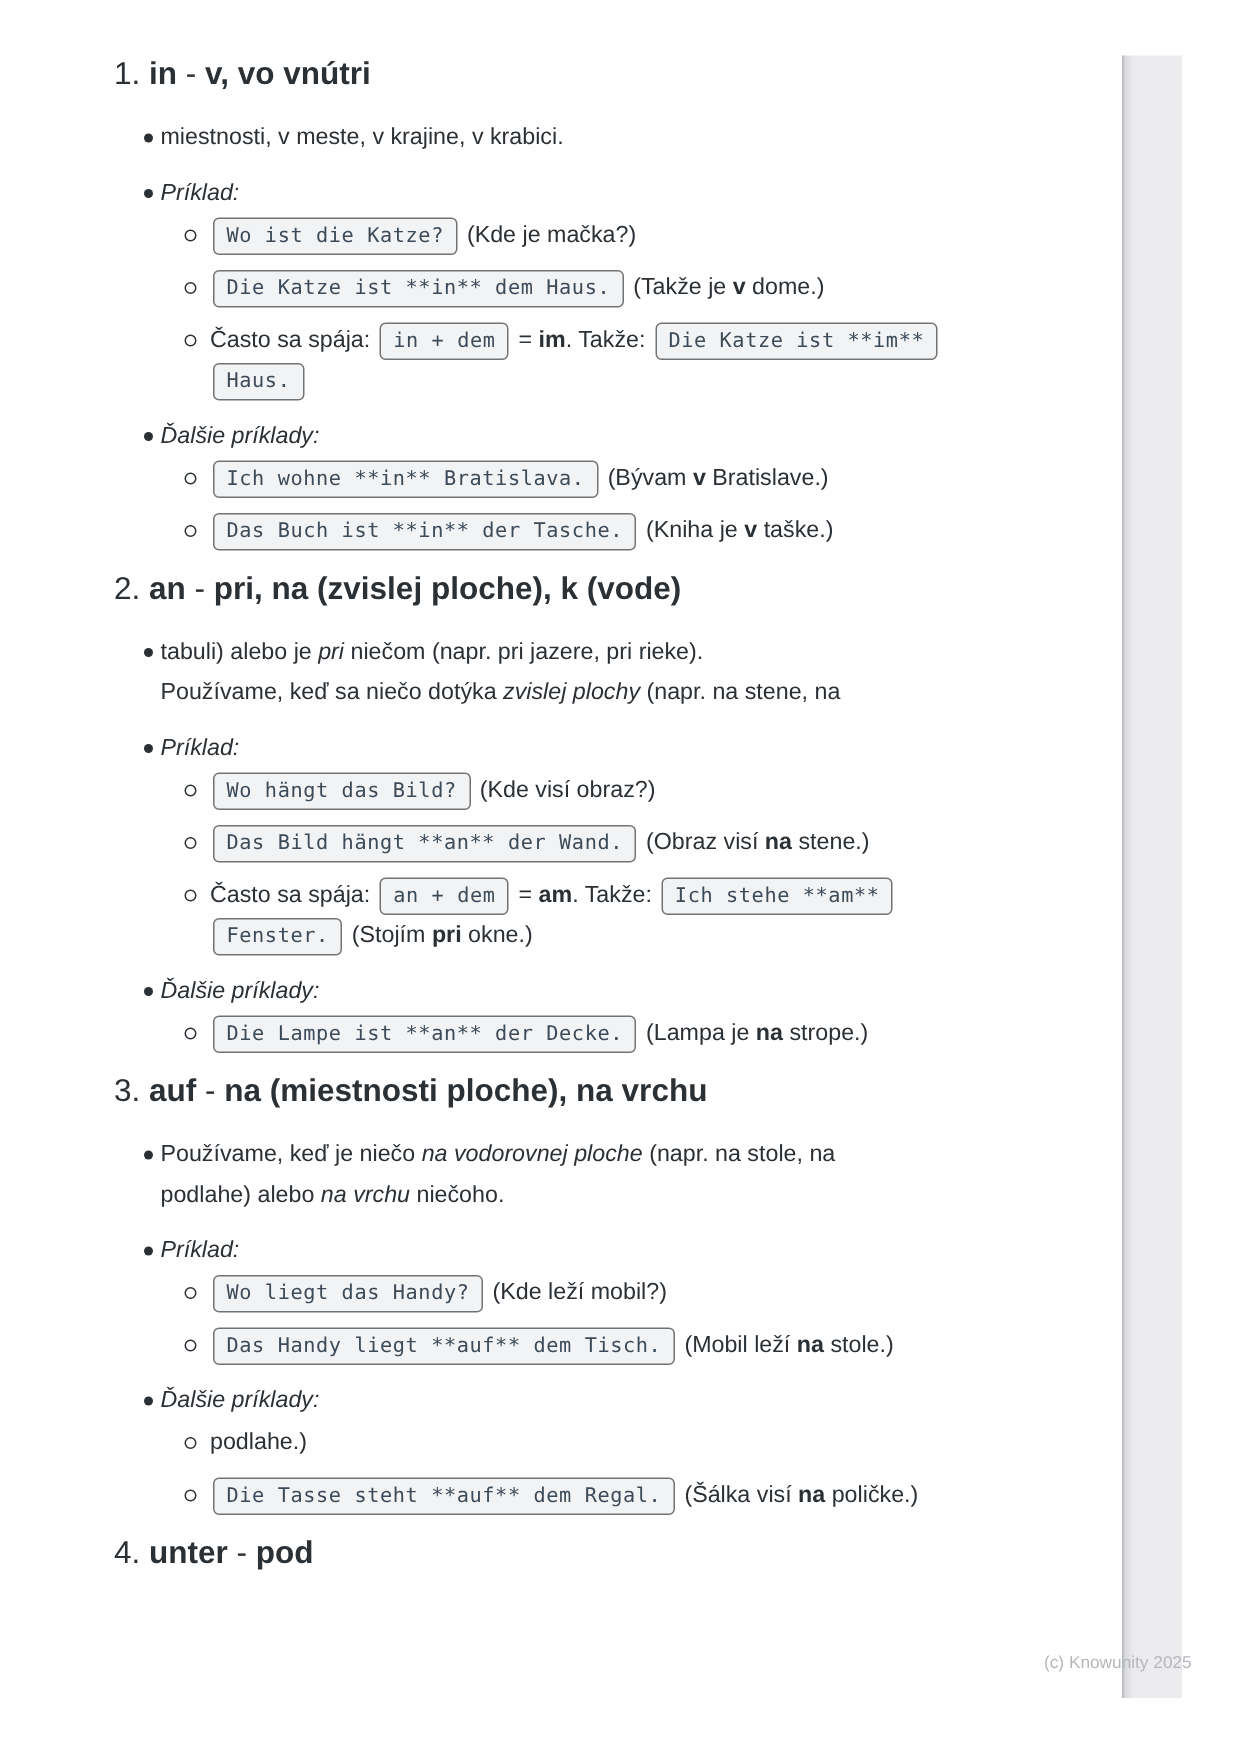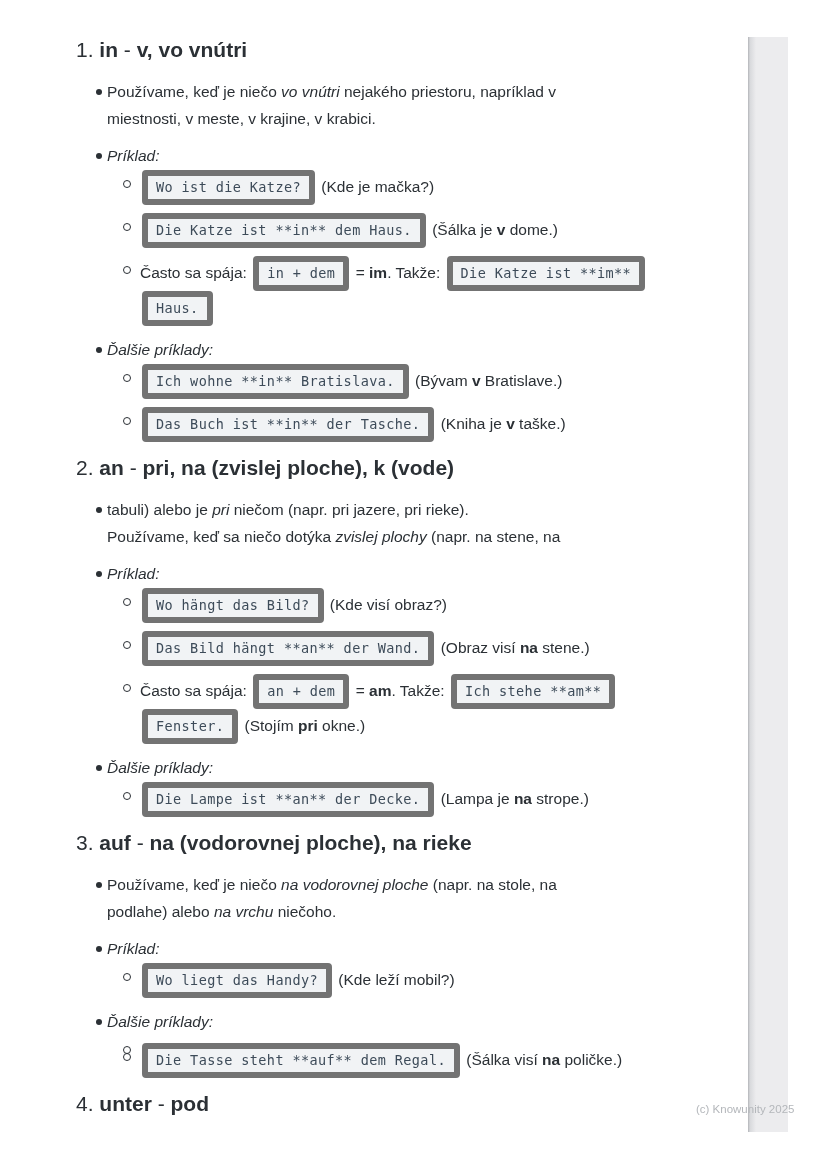--- a/index.html
+++ b/index.html
@@ -58,55 +58,54 @@
     border: 1.6px solid #2b3035;
     border-radius: 50%;
     background: transparent;
   }
   .line { line-height: 27px; }
   .seg.b { font-weight: bold; }
   .seg.i { font-style: italic; }
   .chip {
     display: inline-block;
     background: #f1f3f5;
-    border: 6px solid #737373;
+    border: 1px solid #737373;
     border-radius: 4px;
     padding: 1px 8px 2px 8px;
     margin: 0 2px;
     font-family: "DejaVu Sans Mono", monospace;
     font-size: 13.5px;
     letter-spacing: 0.4px;
     line-height: 20px;
     color: #3d4b59;
     vertical-align: baseline;
     white-space: nowrap;
   }
 </style>
 </head>
 <body>
 
 <div id="content">
     <section class="sec">
       <div class="heading"><span class="seg">1. </span><span class="seg b">in</span><span class="seg"> - </span><span class="seg b">v, vo vnútri</span></div>
       <div class="item l1">
         <span class="marker disc"></span>
-        <div class="line"><span class="seg">Používame, keď je niečo </span><span class="seg i">vo vnútri</span><span class="seg"> nejakého priestoru, napríklad v</span></div>
         <div class="line"><span class="seg">miestnosti, v meste, v krajine, v krabici.</span></div>
       </div>
       <div class="item l1">
         <span class="marker disc"></span>
         <div class="line"><span class="seg i">Príklad:</span></div>
       </div>
       <div class="item l2">
         <span class="marker circle"></span>
         <div class="line"><span class="chip">Wo ist die Katze?</span><span class="seg"> (Kde je mačka?)</span></div>
       </div>
       <div class="item l2">
         <span class="marker circle"></span>
-        <div class="line"><span class="chip">Die Katze ist **in** dem Haus.</span><span class="seg"> (Šálka je </span><span class="seg b">v</span><span class="seg"> dome.)</span></div>
+        <div class="line"><span class="chip">Die Katze ist **in** dem Haus.</span><span class="seg"> (Takže je </span><span class="seg b">v</span><span class="seg"> dome.)</span></div>
       </div>
       <div class="item l2">
         <span class="marker circle"></span>
         <div class="line"><span class="seg">Často sa spája: </span><span class="chip">in + dem</span><span class="seg"> = </span><span class="seg b">im</span><span class="seg">. Takže: </span><span class="chip">Die Katze ist **im**</span></div>
         <div class="line"><span class="chip">Haus.</span></div>
       </div>
       <div class="item l1">
         <span class="marker disc"></span>
         <div class="line"><span class="seg i">Ďalšie príklady:</span></div>
       </div>
@@ -146,40 +145,45 @@
       <div class="item l1">
         <span class="marker disc"></span>
         <div class="line"><span class="seg i">Ďalšie príklady:</span></div>
       </div>
       <div class="item l2">
         <span class="marker circle"></span>
         <div class="line"><span class="chip">Die Lampe ist **an** der Decke.</span><span class="seg"> (Lampa je </span><span class="seg b">na</span><span class="seg"> strope.)</span></div>
       </div>
     </section>
     <section class="sec">
-      <div class="heading"><span class="seg">3. </span><span class="seg b">auf</span><span class="seg"> - </span><span class="seg b">na (vodorovnej ploche), na rieke</span></div>
+      <div class="heading"><span class="seg">3. </span><span class="seg b">auf</span><span class="seg"> - </span><span class="seg b">na (miestnosti ploche), na vrchu</span></div>
       <div class="item l1">
         <span class="marker disc"></span>
         <div class="line"><span class="seg">Používame, keď je niečo </span><span class="seg i">na vodorovnej ploche</span><span class="seg"> (napr. na stole, na</span></div>
         <div class="line"><span class="seg">podlahe) alebo </span><span class="seg i">na vrchu</span><span class="seg"> niečoho.</span></div>
       </div>
       <div class="item l1">
         <span class="marker disc"></span>
         <div class="line"><span class="seg i">Príklad:</span></div>
       </div>
       <div class="item l2">
         <span class="marker circle"></span>
         <div class="line"><span class="chip">Wo liegt das Handy?</span><span class="seg"> (Kde leží mobil?)</span></div>
       </div>
+      <div class="item l2">
+        <span class="marker circle"></span>
+        <div class="line"><span class="chip">Das Handy liegt **auf** dem Tisch.</span><span class="seg"> (Mobil leží </span><span class="seg b">na</span><span class="seg"> stole.)</span></div>
+      </div>
       <div class="item l1">
         <span class="marker disc"></span>
         <div class="line"><span class="seg i">Ďalšie príklady:</span></div>
       </div>
       <div class="item l2">
         <span class="marker circle"></span>
+        <div class="line"><span class="seg">podlahe.)</span></div>
       </div>
       <div class="item l2">
         <span class="marker circle"></span>
         <div class="line"><span class="chip">Die Tasse steht **auf** dem Regal.</span><span class="seg"> (Šálka visí </span><span class="seg b">na</span><span class="seg"> poličke.)</span></div>
       </div>
     </section>
     <section class="sec">
       <div class="heading"><span class="seg">4. </span><span class="seg b">unter</span><span class="seg"> - </span><span class="seg b">pod</span></div>
     </section>
   </div>

